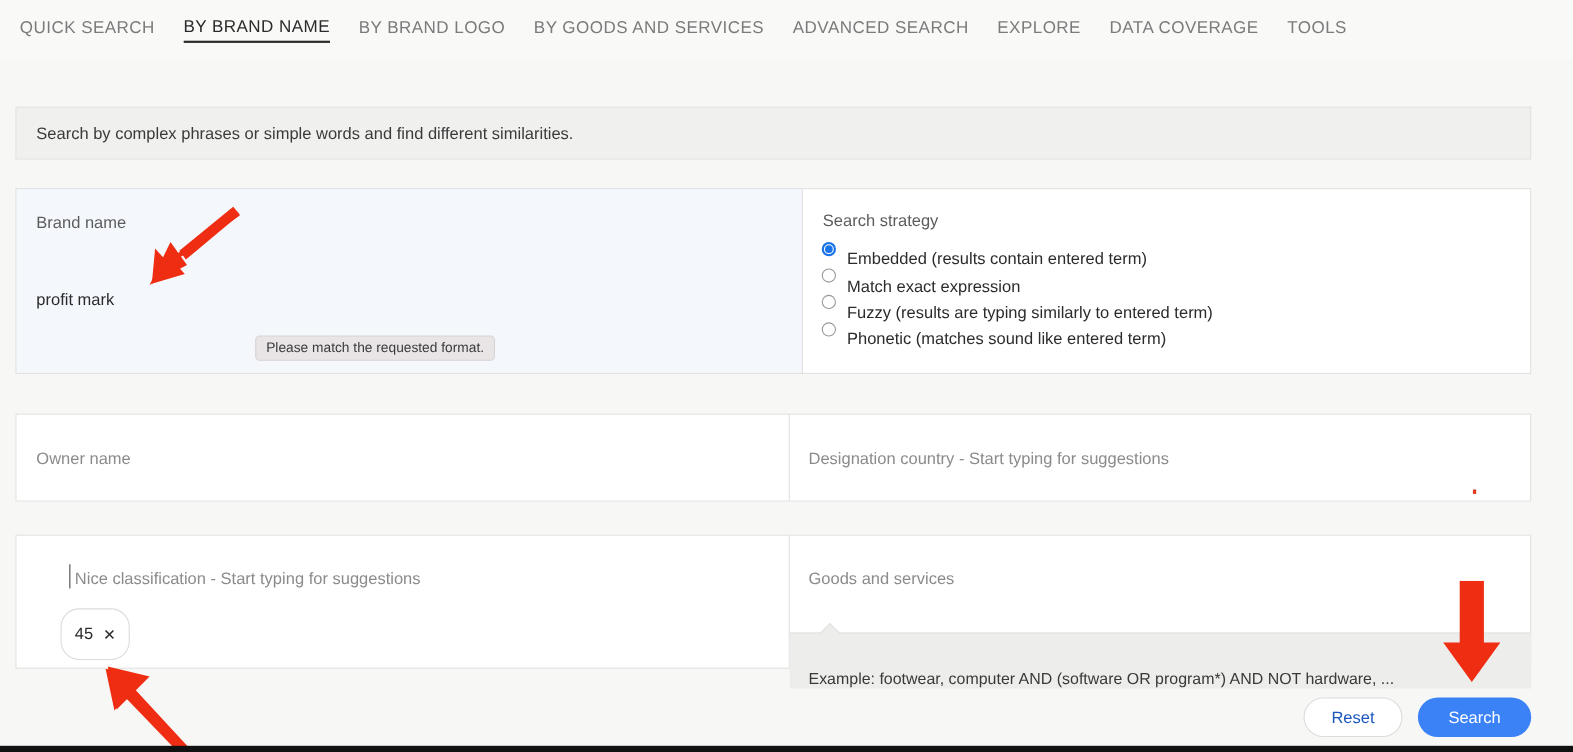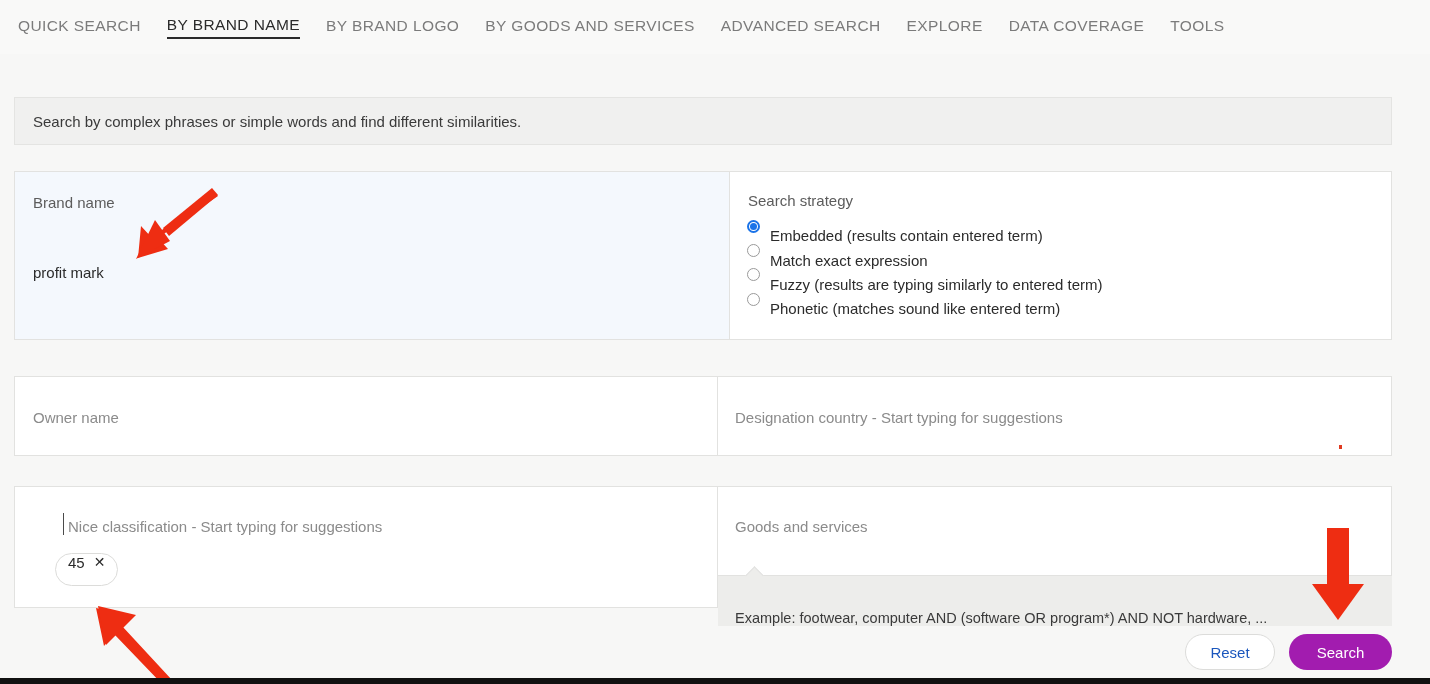--- a/index.html
+++ b/index.html
@@ -178,22 +178,23 @@
   .nice-ph { left: 53px; top: 31px; }
   .caret {
     position: absolute;
     left: 48px; top: 26px;
     width: 1px; height: 22px;
     background: #4a4a4a;
   }
   .chip {
     position: absolute;
     left: 40px; top: 66px;
-    height: 33px;
+    height: 47px;
     display: inline-flex;
+    align-items: center;
     padding: 0 12px;
     border: 1px solid #dcdcda;
     border-radius: 17px;
     background: #ffffff;
     font-size: 15px;
     color: #2b2b2b;
     cursor: pointer;
   }
   .chip-x {
     margin-left: 9px;
@@ -236,21 +237,21 @@
     font-size: 15px;
     font-family: "Liberation Sans", sans-serif;
     cursor: pointer;
   }
   .btn-search {
     position: absolute;
     left: 1289px; top: 634px;
     width: 103px; height: 36px;
     border: none;
     border-radius: 18px;
-    background: #a21caf;
+    background: #3b82f6;
     color: #ffffff;
     font-size: 15px;
     font-family: "Liberation Sans", sans-serif;
     cursor: pointer;
   }
 
   
   .bottom-band {
     position: absolute;
     left: 0; bottom: 0;
@@ -278,20 +279,21 @@
   <div class="nav-item">TOOLS</div>
 </div>
 
 <div class="banner">
   <span>Search by complex phrases or simple words and find different similarities.</span>
 </div>
 
 <div class="panel panel-brand">
   <div class="field-label brand-label">Brand name</div>
   <div class="field-value brand-value">profit mark</div>
+  <div class="tooltip">Please match the requested format.</div>
 </div>
 
 <div class="panel panel-strategy">
   <div class="strategy-title">Search strategy</div>
   <div class="radio-list">
     <div class="radio-row">
       <span class="radio checked"></span>
       <span class="radio-label">Embedded (results contain entered term)</span>
     </div>
     <div class="radio-row">

